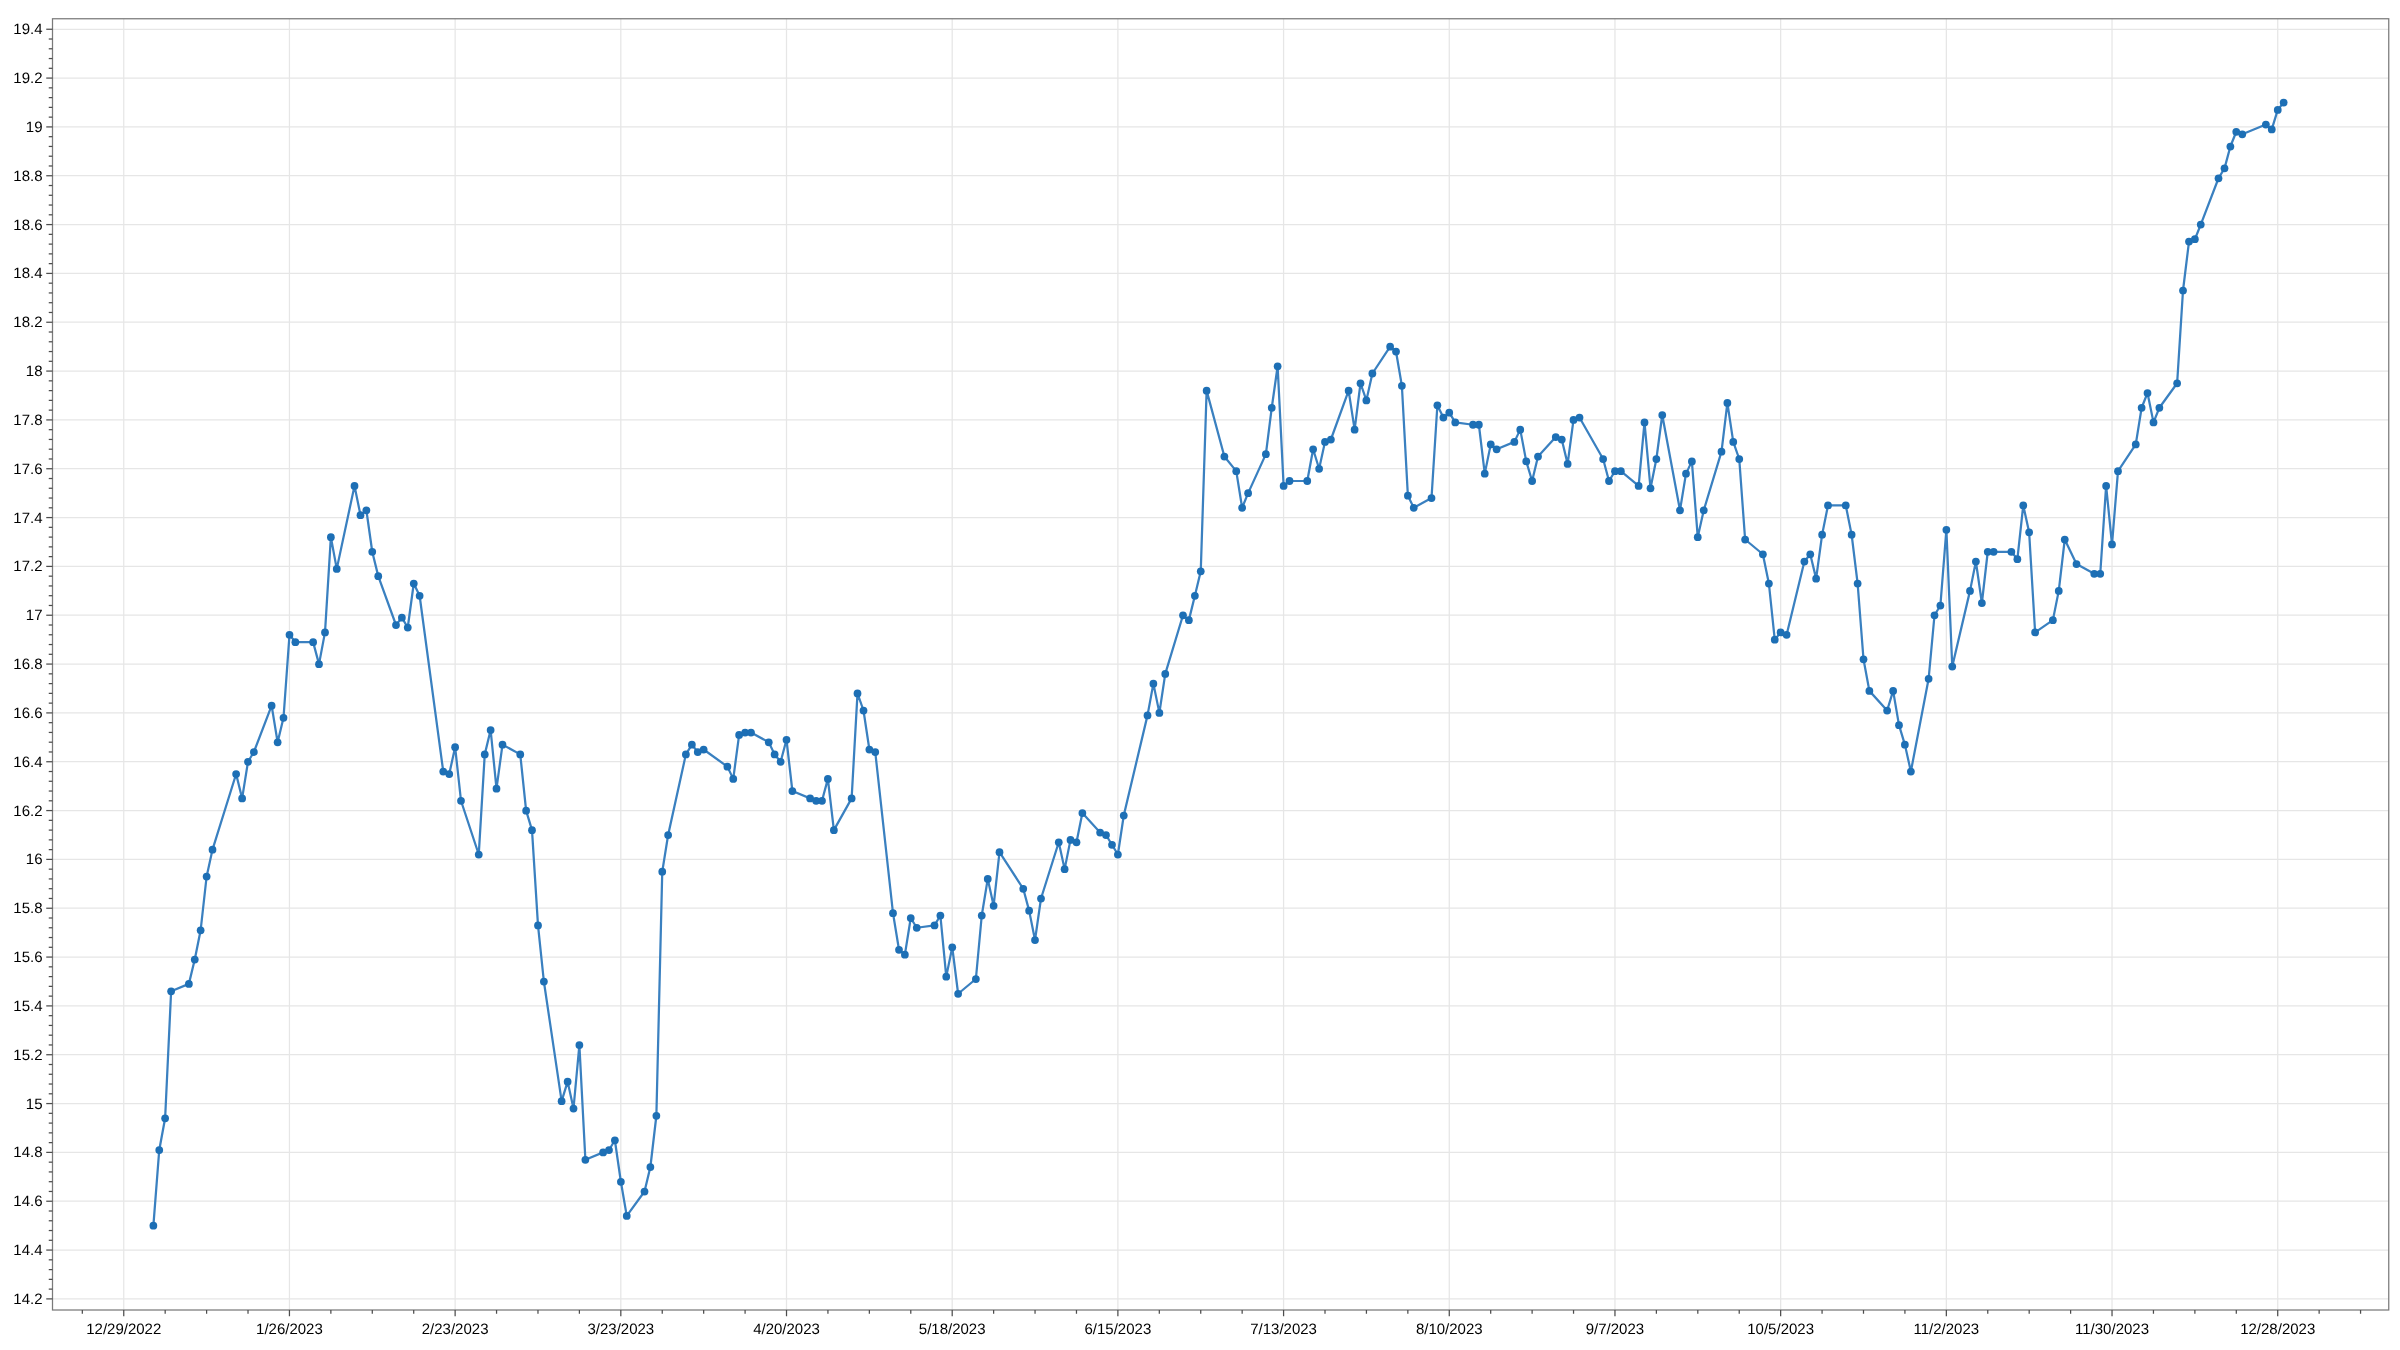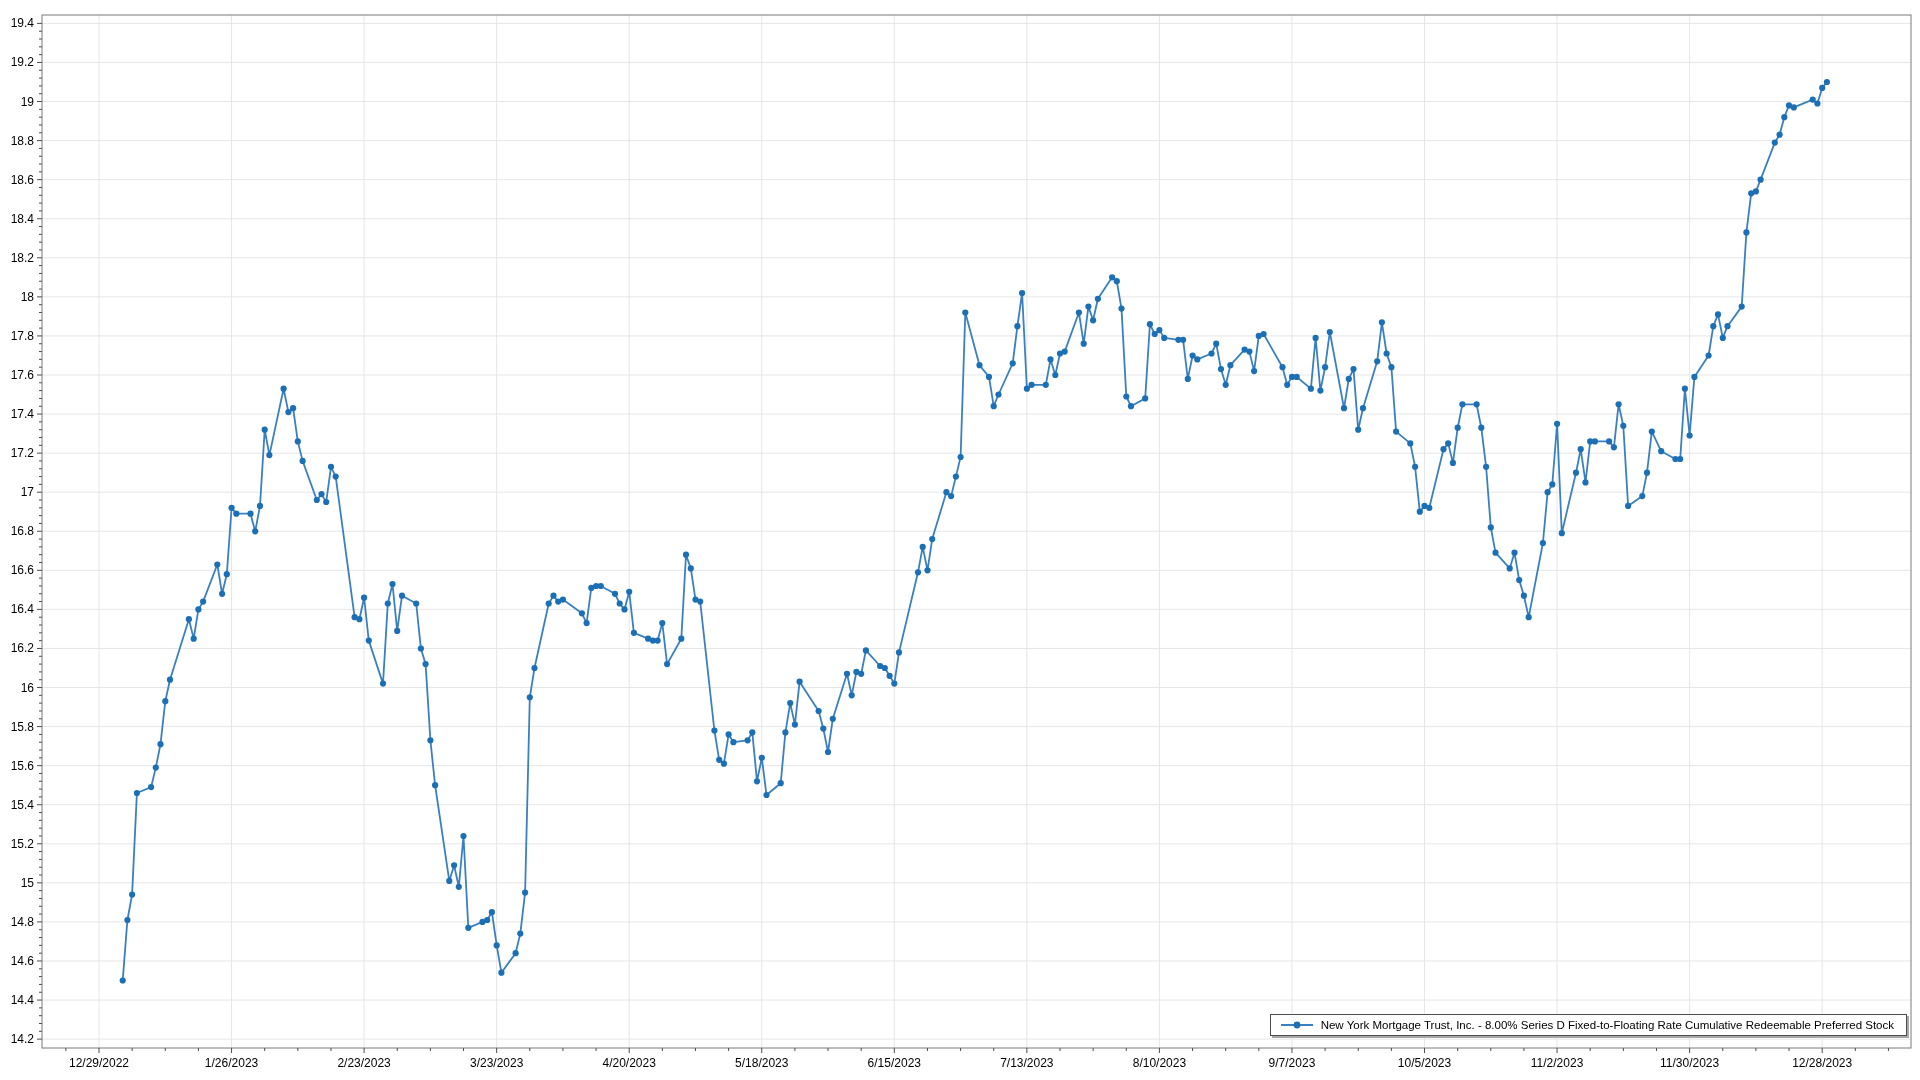--- a/index.html
+++ b/index.html
@@ -552,20 +552,13 @@
         <circle cx="1784.3" cy="117.2" r="3.1" fill="#1d6fb5"></circle>
         <circle cx="1789.0" cy="105.4" r="3.1" fill="#1d6fb5"></circle>
         <circle cx="1793.8" cy="107.4" r="3.1" fill="#1d6fb5"></circle>
         <circle cx="1812.7" cy="99.6" r="3.1" fill="#1d6fb5"></circle>
         <circle cx="1817.4" cy="103.5" r="3.1" fill="#1d6fb5"></circle>
         <circle cx="1822.2" cy="87.9" r="3.1" fill="#1d6fb5"></circle>
         <circle cx="1826.9" cy="82.0" r="3.1" fill="#1d6fb5"></circle>
       </g>
   </svg>
 
-  <div id="legend-box">
-    <svg width="34" height="12">
-      <line x1="1" y1="6" x2="33" y2="6" stroke="#3a80c0" stroke-width="2"></line>
-      <circle cx="17" cy="6" r="3.4" fill="#1d6fb5"></circle>
-    </svg>
-    <span>New York Mortgage Trust, Inc. - 8.00% Series D Fixed-to-Floating Rate Cumulative Redeemable Preferred Stock</span>
-  </div>
 </div>
 
 </body></html>

